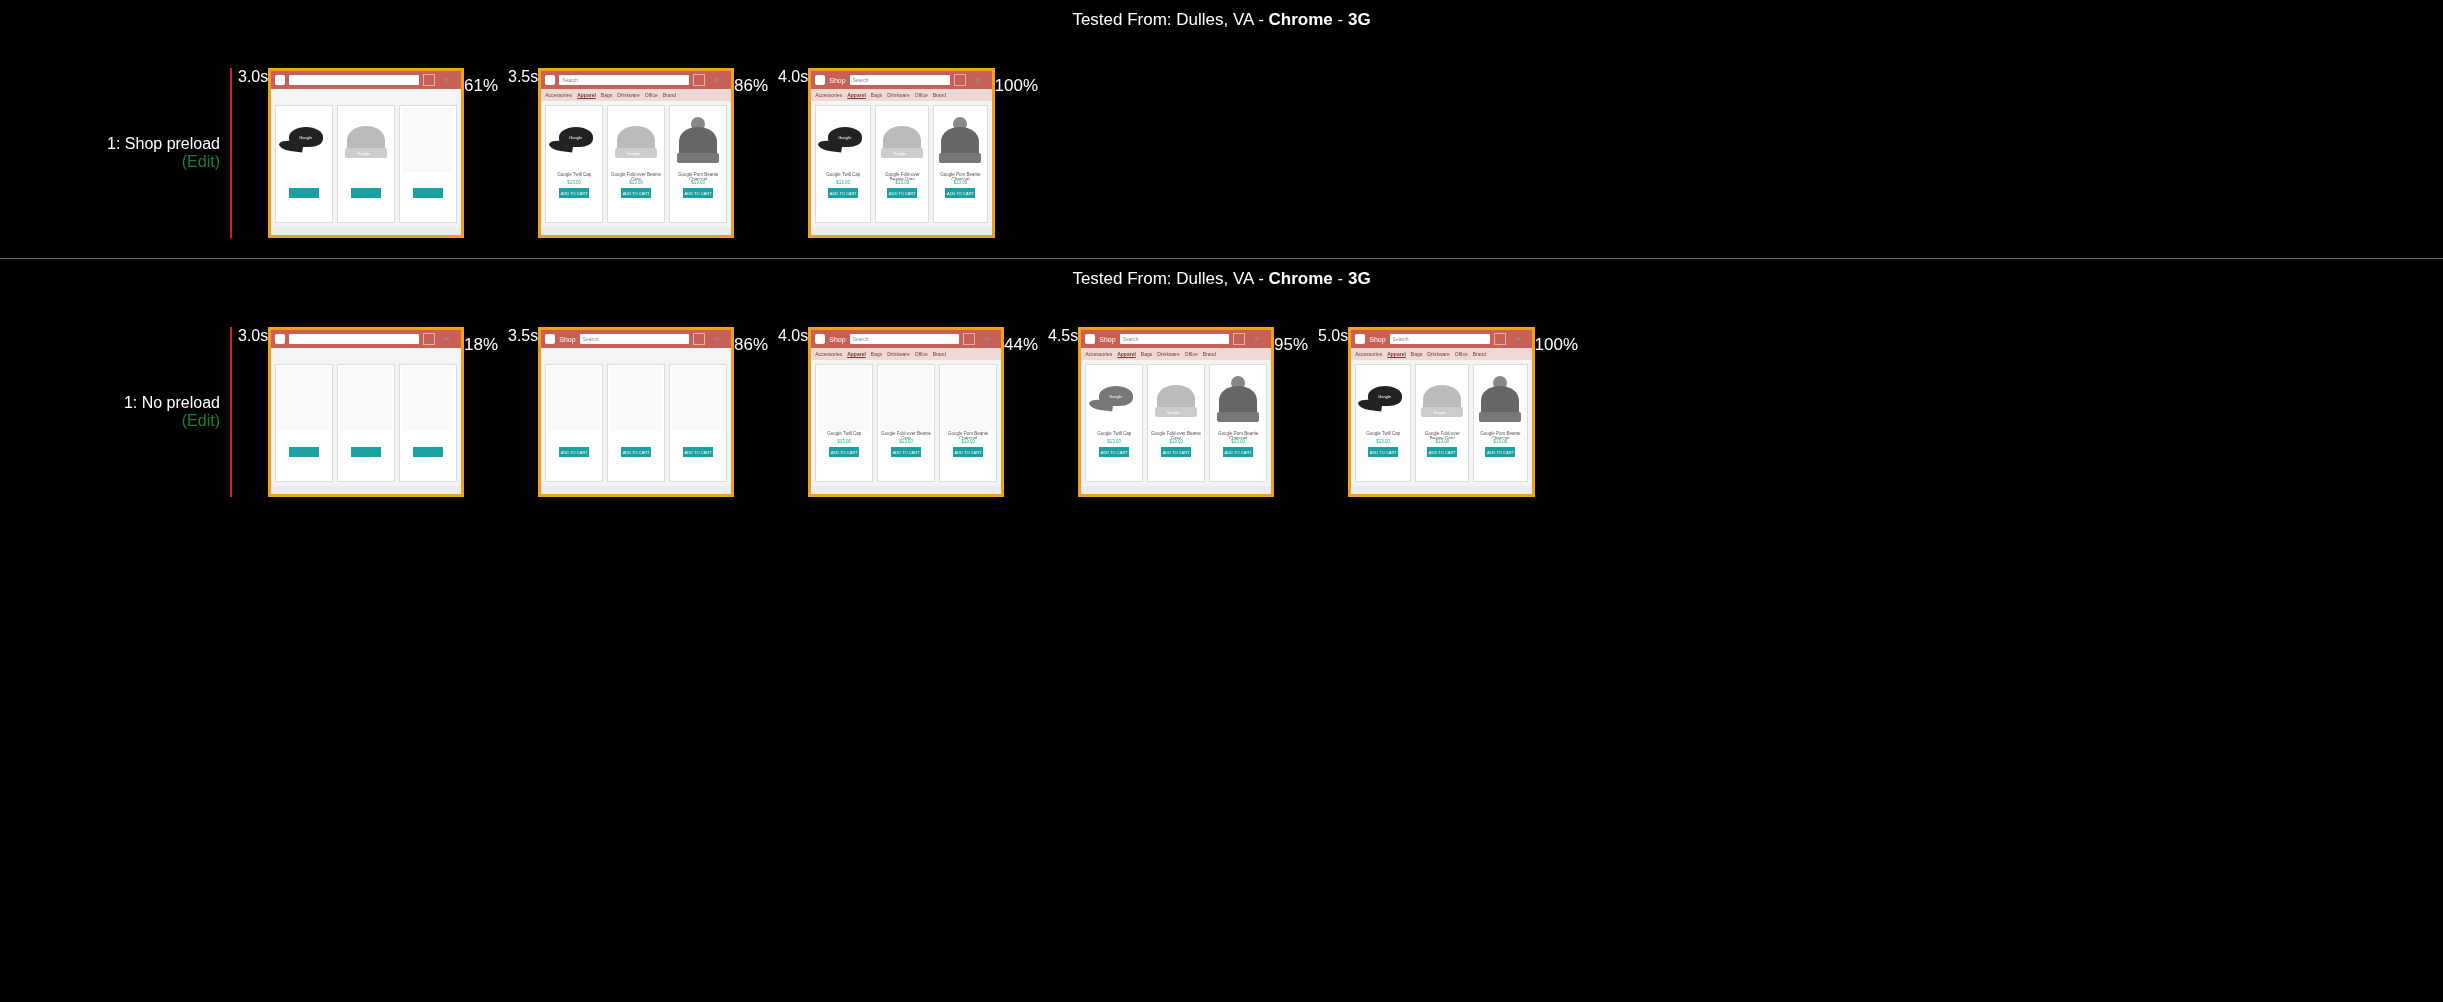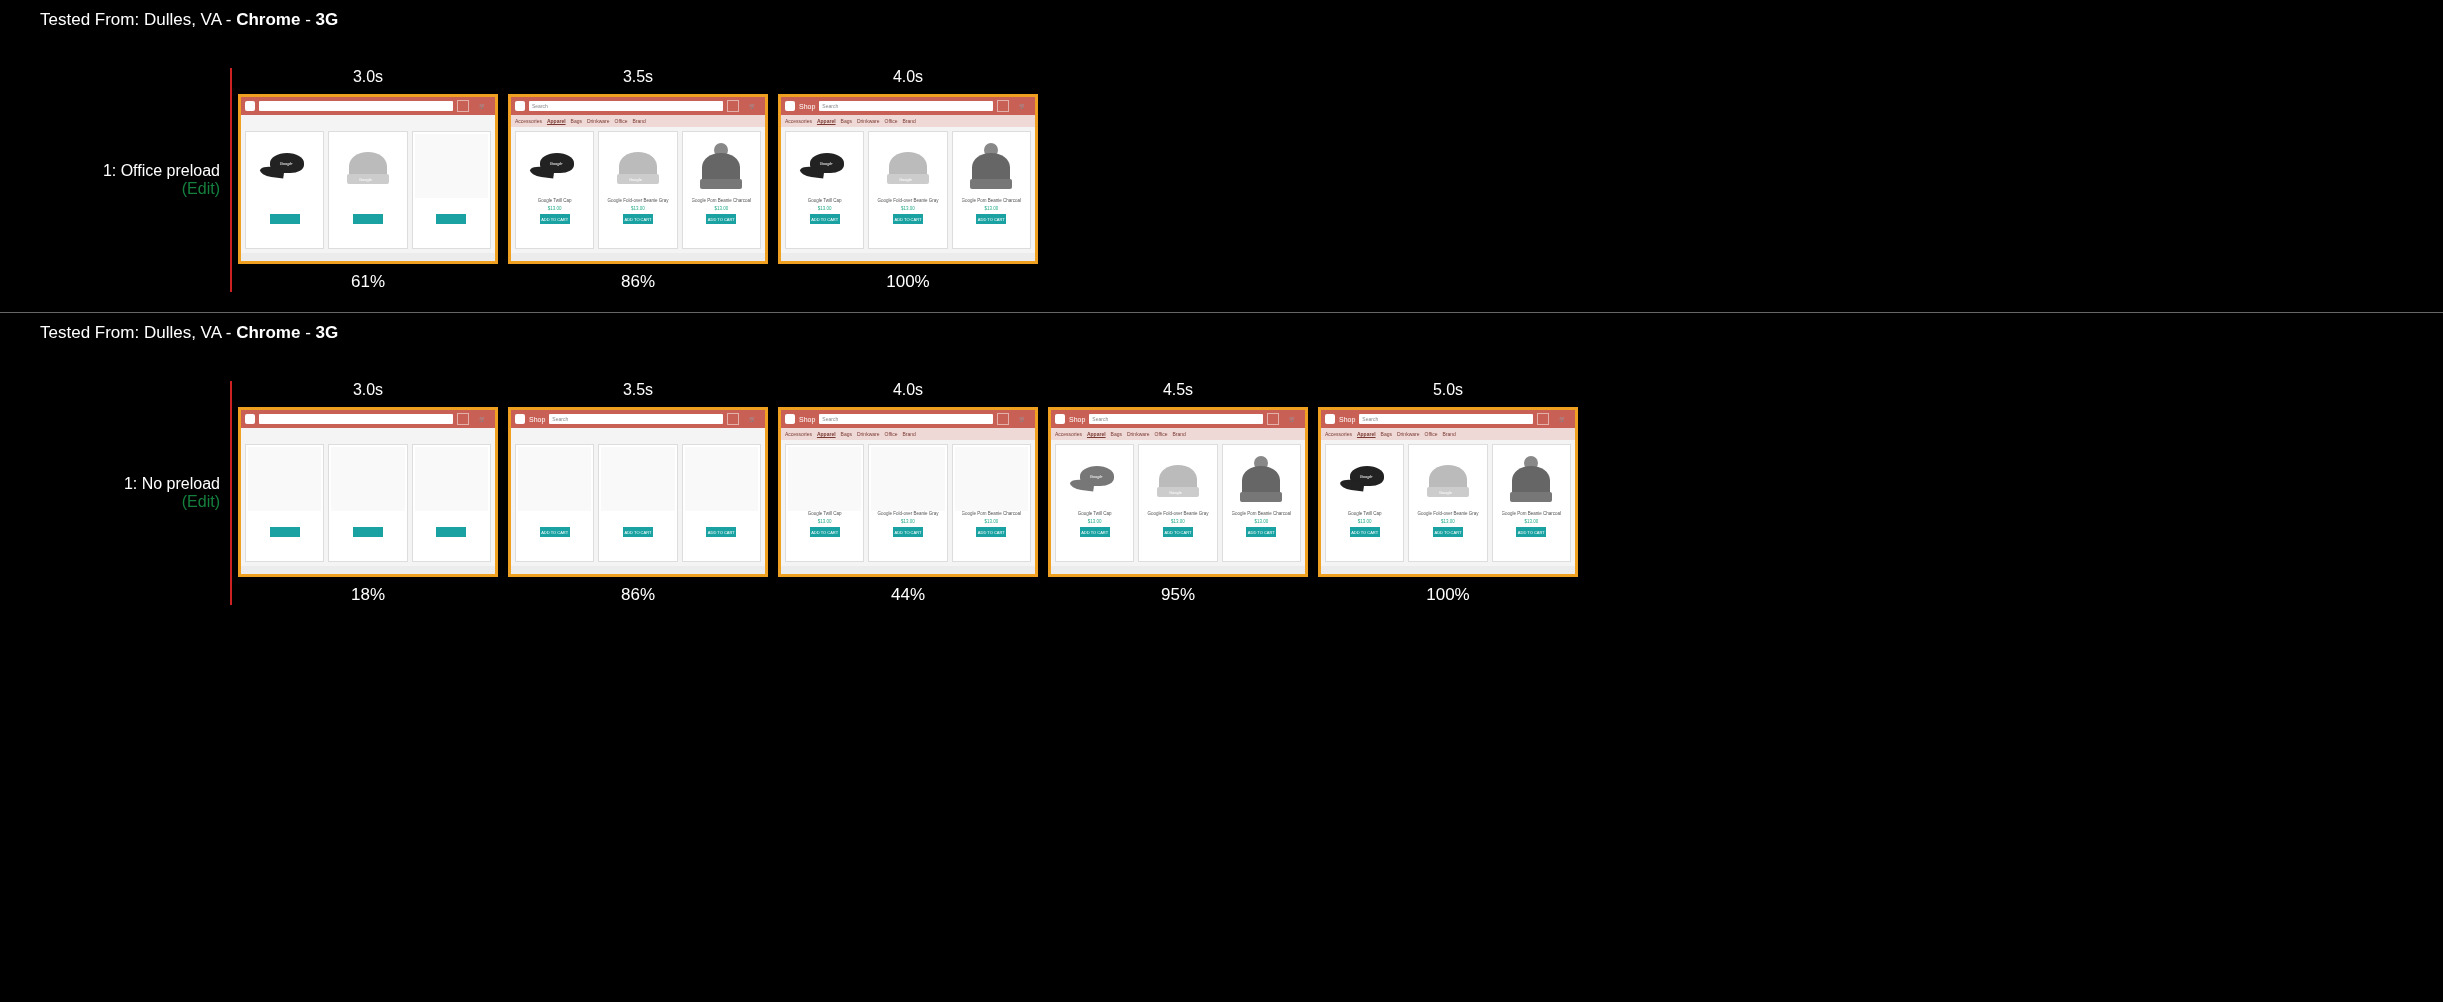--- a/index.html
+++ b/index.html
@@ -14,20 +14,21 @@
     padding: 10px 40px 20px 40px;
   }
   .divider {
     border: none;
     border-top: 1px solid #666;
     margin: 0;
   }
   .tested-from {
     font-size: 17px;
     margin-bottom: 38px;
+    text-align: center;
   }
   .tested-from .bold { font-weight: bold; }
   .row-wrap {
     display: flex;
     align-items: stretch;
   }
   .row-label-col {
     width: 180px;
     flex: 0 0 180px;
     display: flex;
@@ -51,22 +52,21 @@
   .frames {
     display: flex;
     gap: 10px;
     padding-left: 6px;
     align-items: flex-start;
   }
   .frame-col {
     width: 260px;
     flex: 0 0 260px;
     display: flex;
-    flex-direction: column;
-    align-items: center;
+    flex-direction: row;
   }
   .time-label {
     font-size: 16px;
     margin-bottom: 6px;
     height: 20px;
   }
   .pct-label {
     font-size: 17px;
     margin-top: 8px;
   }
@@ -245,21 +245,21 @@
 <body>
 
 <div id="root">
   <div class="section">
     <div class="tested-from">
       <span>Tested From: </span><span>Dulles, VA - </span><span class="bold">Chrome</span><span> - </span><span class="bold">3G</span>
     </div>
     <div class="row-wrap">
       <div class="row-label-col">
         <div>
-          <span>1: </span><span>Office preload</span>
+          <span>1: </span><span>Shop preload</span>
         </div>
         <div>
           <a class="edit-link">(Edit)</a>
         </div>
       </div>
       <div class="vline"></div>
       <div class="frames">
   <div class="frame-col">
     <div class="time-label">3.0s</div>
     <div class="shot">

